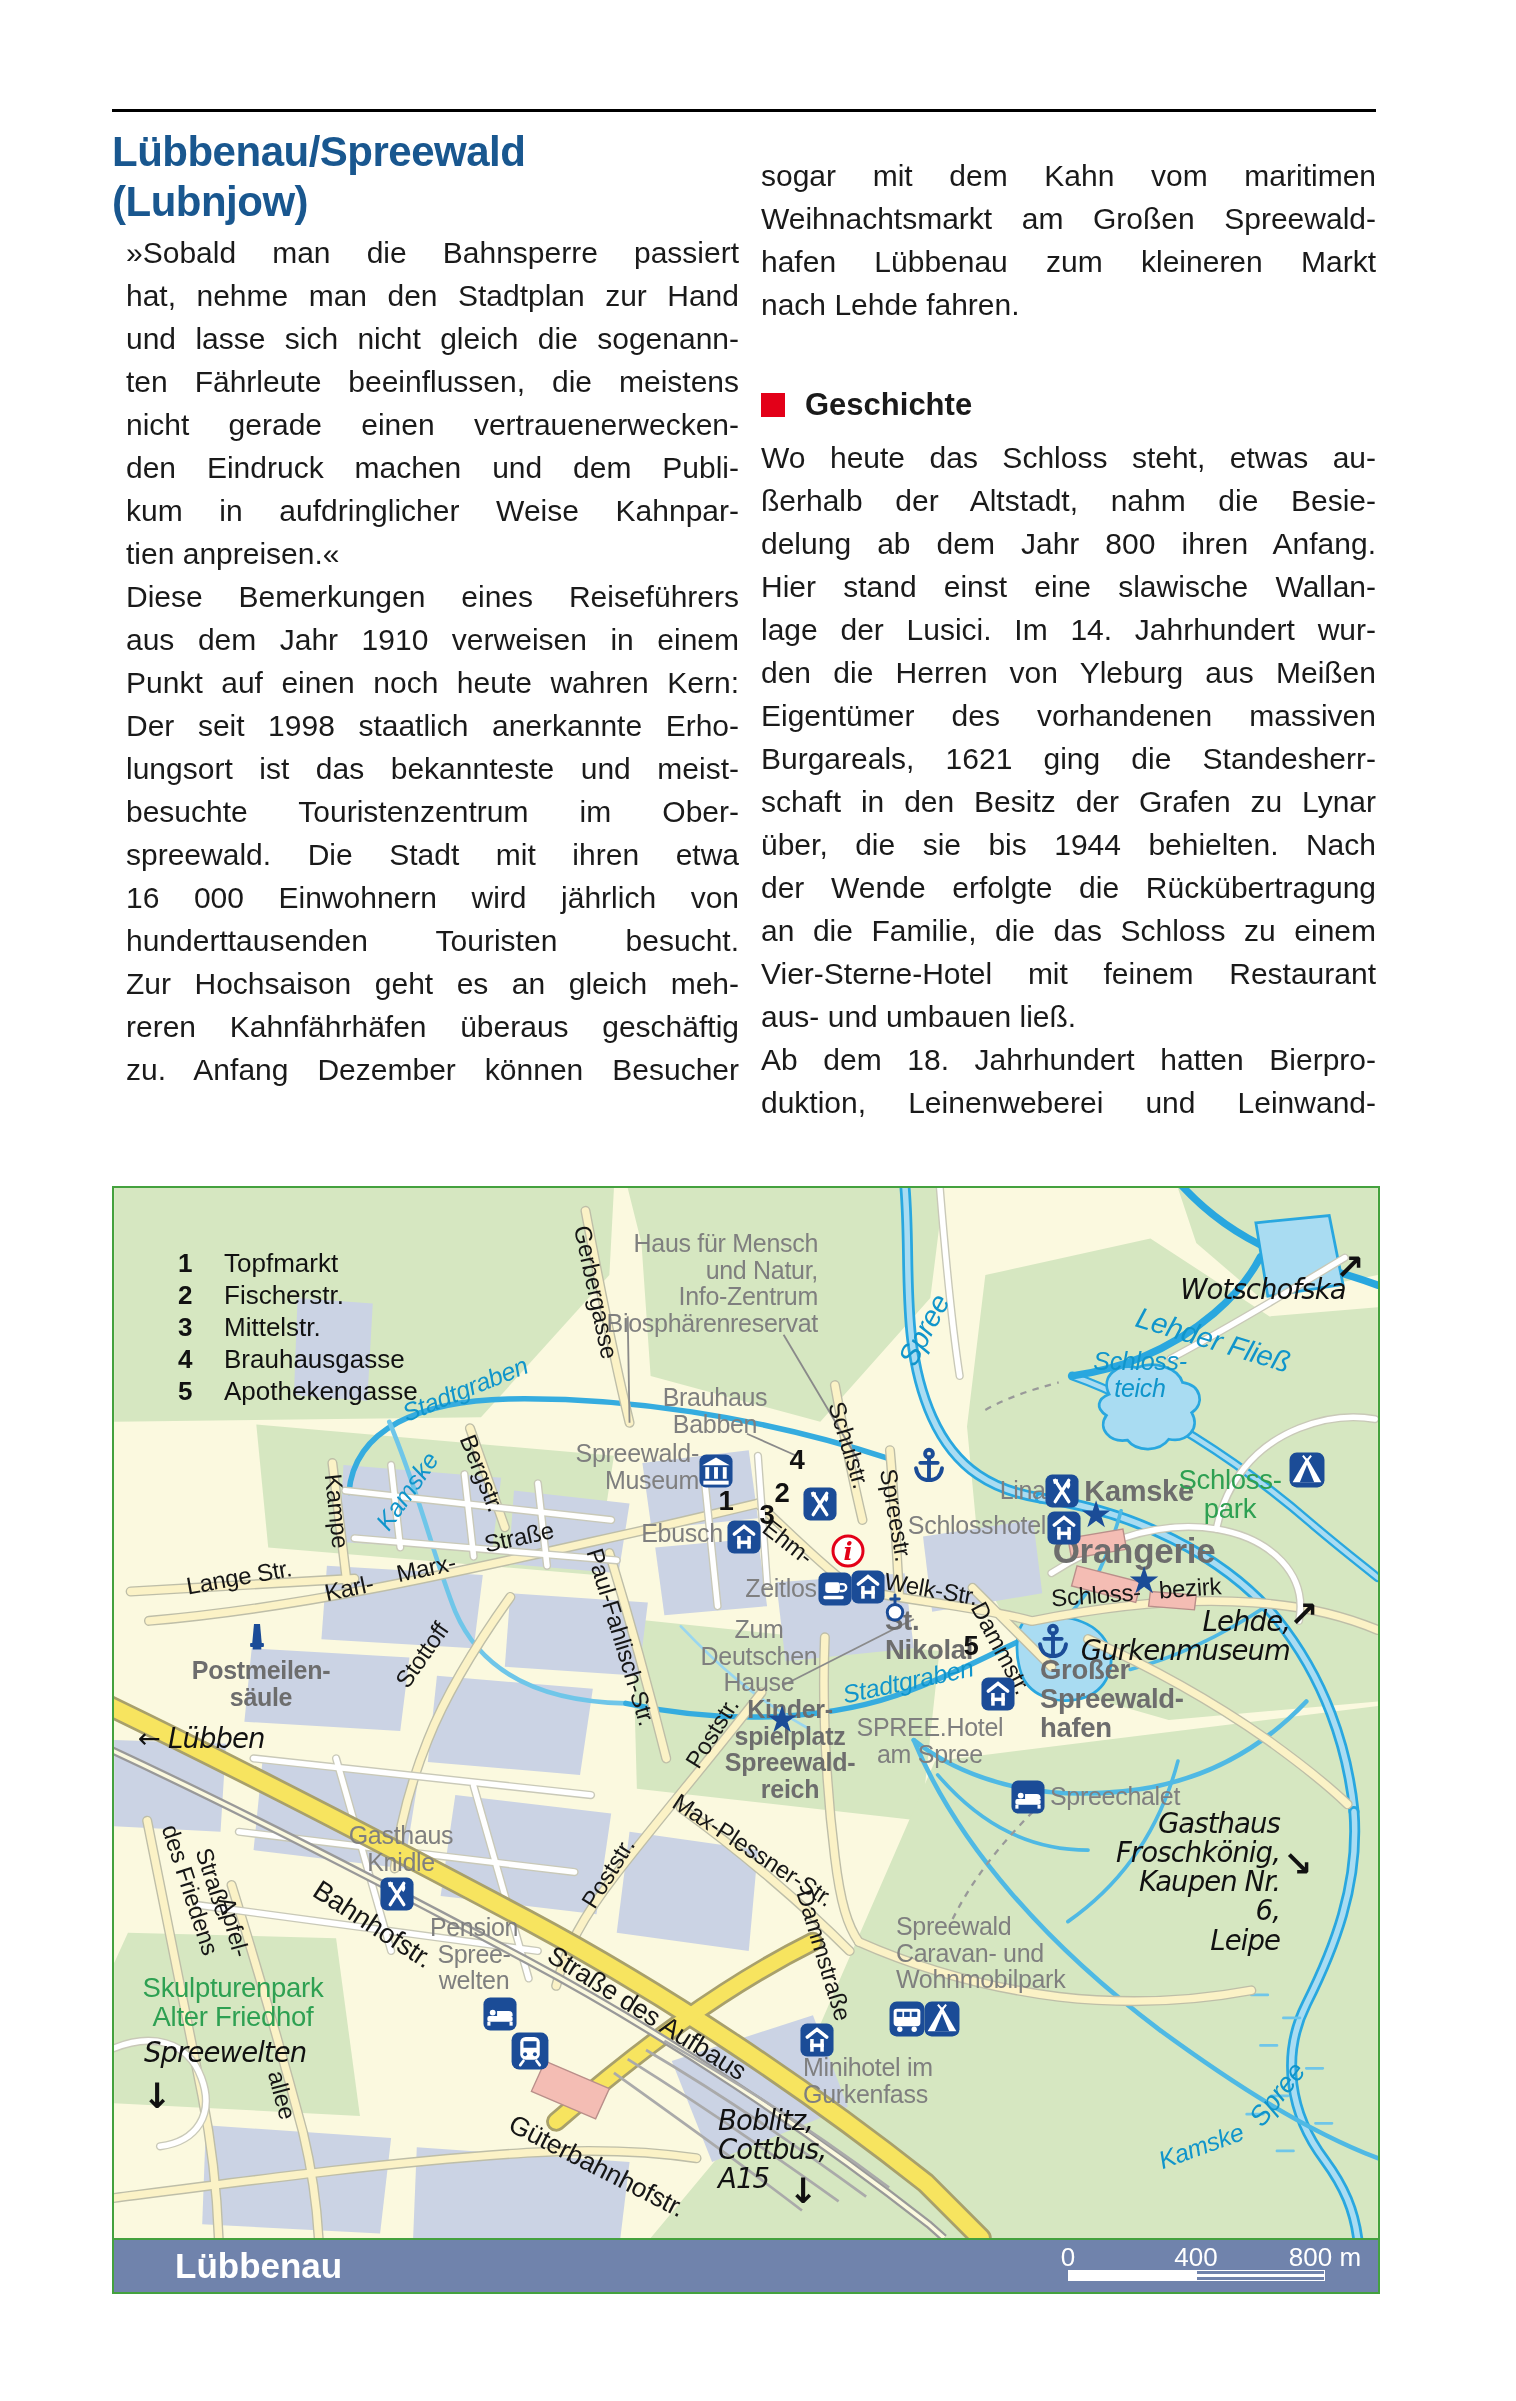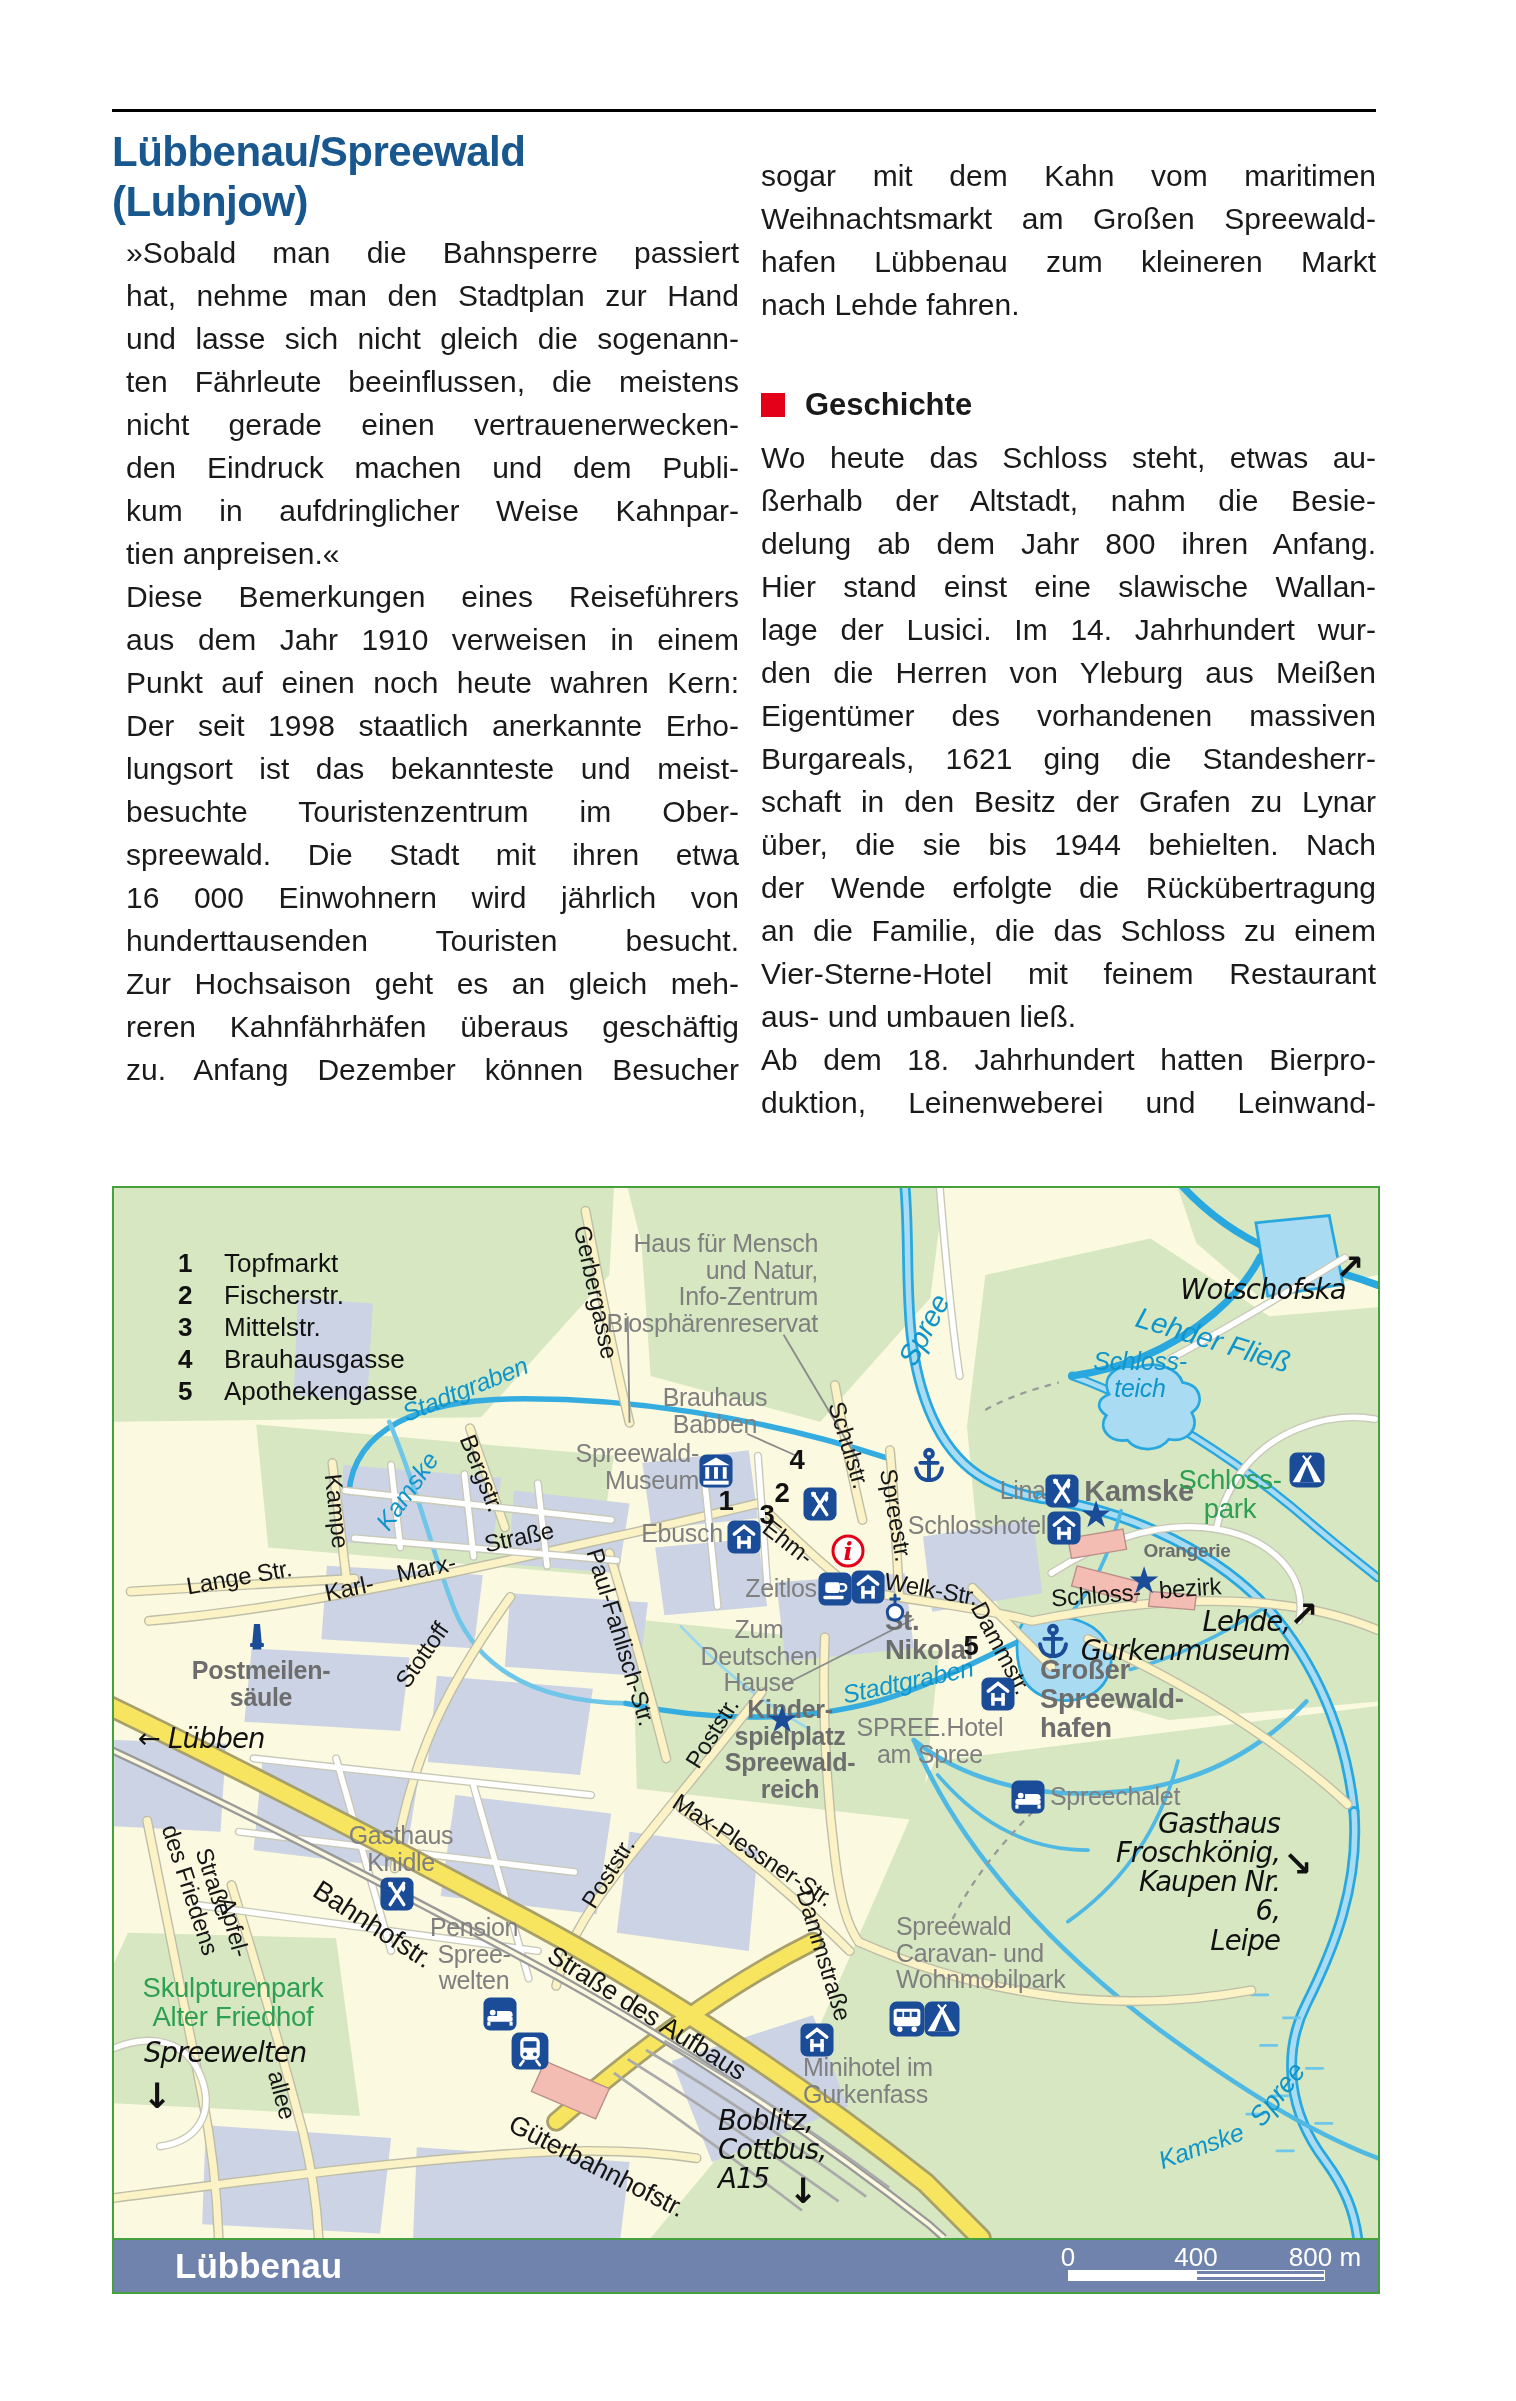--- a/index.html
+++ b/index.html
@@ -399,21 +399,21 @@
           <div class="mlabel poi a-right" style="left: 585px; top: 278px; transform: translate(-100%, -50%);">Spreewald-
 Museum</div>
           <div class="mlabel poi a-center" style="left: 568px; top: 345px; transform: translate(-50%, -50%);">Ebusch</div>
           <div class="mlabel poi a-center" style="left: 667px; top: 400px; transform: translate(-50%, -50%);">Zeitlos</div>
           <div class="mlabel poi a-center" style="left: 645px; top: 468px; transform: translate(-50%, -50%);">Zum
 Deutschen
 Hause</div>
           <div class="mlabel poi a-right" style="left: 929px; top: 302px; transform: translate(-100%, -50%); margin-left: 16px;">Linari</div>
           <div class="mlabel poi a-right" style="left: 932px; top: 337px; transform: translate(-100%, -50%);">Schlosshotel</div>
           <div class="mlabel poi-bold a-center" style="left: 1025px; top: 303px; font-size: 29px; transform: translate(-50%, -50%);">Kamske</div>
-          <div class="mlabel poi-bold a-center" style="left: 1073px; top: 363px; font-size: 19px; transform: translate(-50%, -50%);">Orangerie</div>
+          <div class="mlabel poi-bold a-center" style="left: 1020px; top: 363px; font-size: 35px; transform: translate(-50%, -50%);">Orangerie</div>
           <div class="mlabel poi-bold a-left" style="left: 771px; top: 447px; font-size: 27.5px; transform: translate(0px, -50%);">St.
 Nikolai</div>
           <div class="mlabel poi-bold a-left" style="left: 926px; top: 511px; font-size: 27.5px; transform: translate(0px, -50%);">Großer
 Spreewald-
 hafen</div>
           <div class="mlabel poi a-center" style="left: 816px; top: 552px; transform: translate(-50%, -50%);">SPREE.Hotel
 am Spree</div>
           <div class="mlabel poi a-left" style="left: 936px; top: 608px; transform: translate(0px, -50%);">Spreechalet</div>
           <div class="mlabel poi-bold a-center" style="left: 676px; top: 561px; transform: translate(-50%, -50%);">Kinder-
 spielplatz

